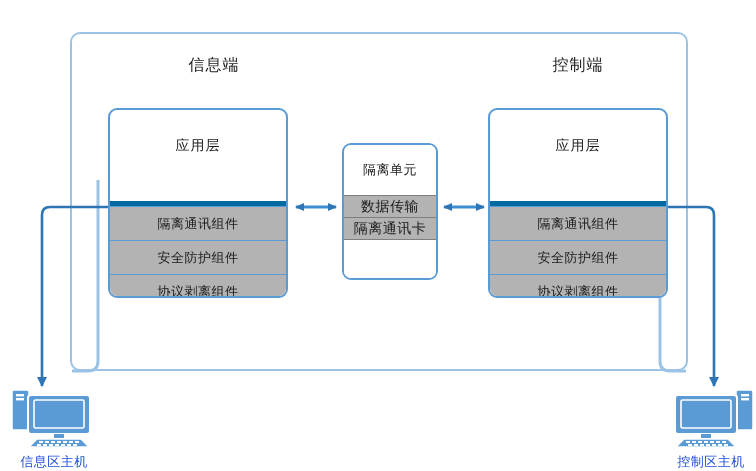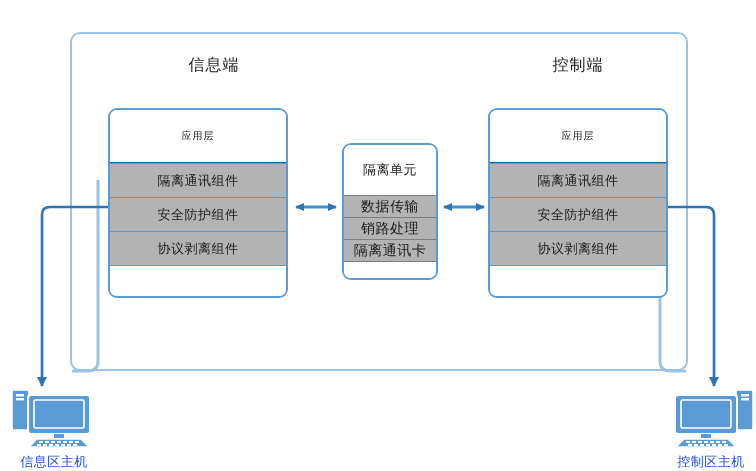--- a/index.html
+++ b/index.html
@@ -54,31 +54,33 @@
     border: 2px solid #5b9bd5;
     border-radius: 9px;
     box-sizing: border-box;
     background: #ffffff;
     overflow: hidden;
   }
   #panel-info { left: 108px; top: 108px; }
   #panel-ctrl { left: 488px; top: 108px; }
 
   .panel-head {
-    height: 52px;
+    height: 30px;
     display: flex;
     align-items: center;
     justify-content: center;
-    font-size: 10px;
+    font-size: 14px;
     color: #1a1a1a;
     background: #ffffff;
     letter-spacing: 1px;
+    margin-top: 21px;
   }
   .panel-rows {
-    border-top: 1px solid #0369a1;
+    border-top: 5px solid #0369a1;
+    margin-top: 40px;
   }
   .panel-row {
     height: 33px;
     display: flex;
     align-items: center;
     justify-content: center;
     font-size: 13px;
     color: #1a1a1a;
     background: #b3b3b3;
     border-bottom: 1px solid #5b9bd5;
@@ -209,21 +211,20 @@
       <div class="panel-row">隔离通讯组件</div>
       <div class="panel-row">安全防护组件</div>
       <div class="panel-row">协议剥离组件</div>
     </div>
     <div class="panel-foot"></div>
   </div>
 
   <div id="unit-box">
     <div class="unit-head">隔离单元</div>
     <div class="unit-row">数据传输</div>
-    <div class="unit-row">销路处理</div>
     <div class="unit-row">隔离通讯卡</div>
     <div class="unit-foot"></div>
   </div>
 
   <div class="panel" id="panel-ctrl">
     <div class="panel-head">应用层</div>
     <div class="panel-rows">
       <div class="panel-row">隔离通讯组件</div>
       <div class="panel-row">安全防护组件</div>
       <div class="panel-row">协议剥离组件</div>

